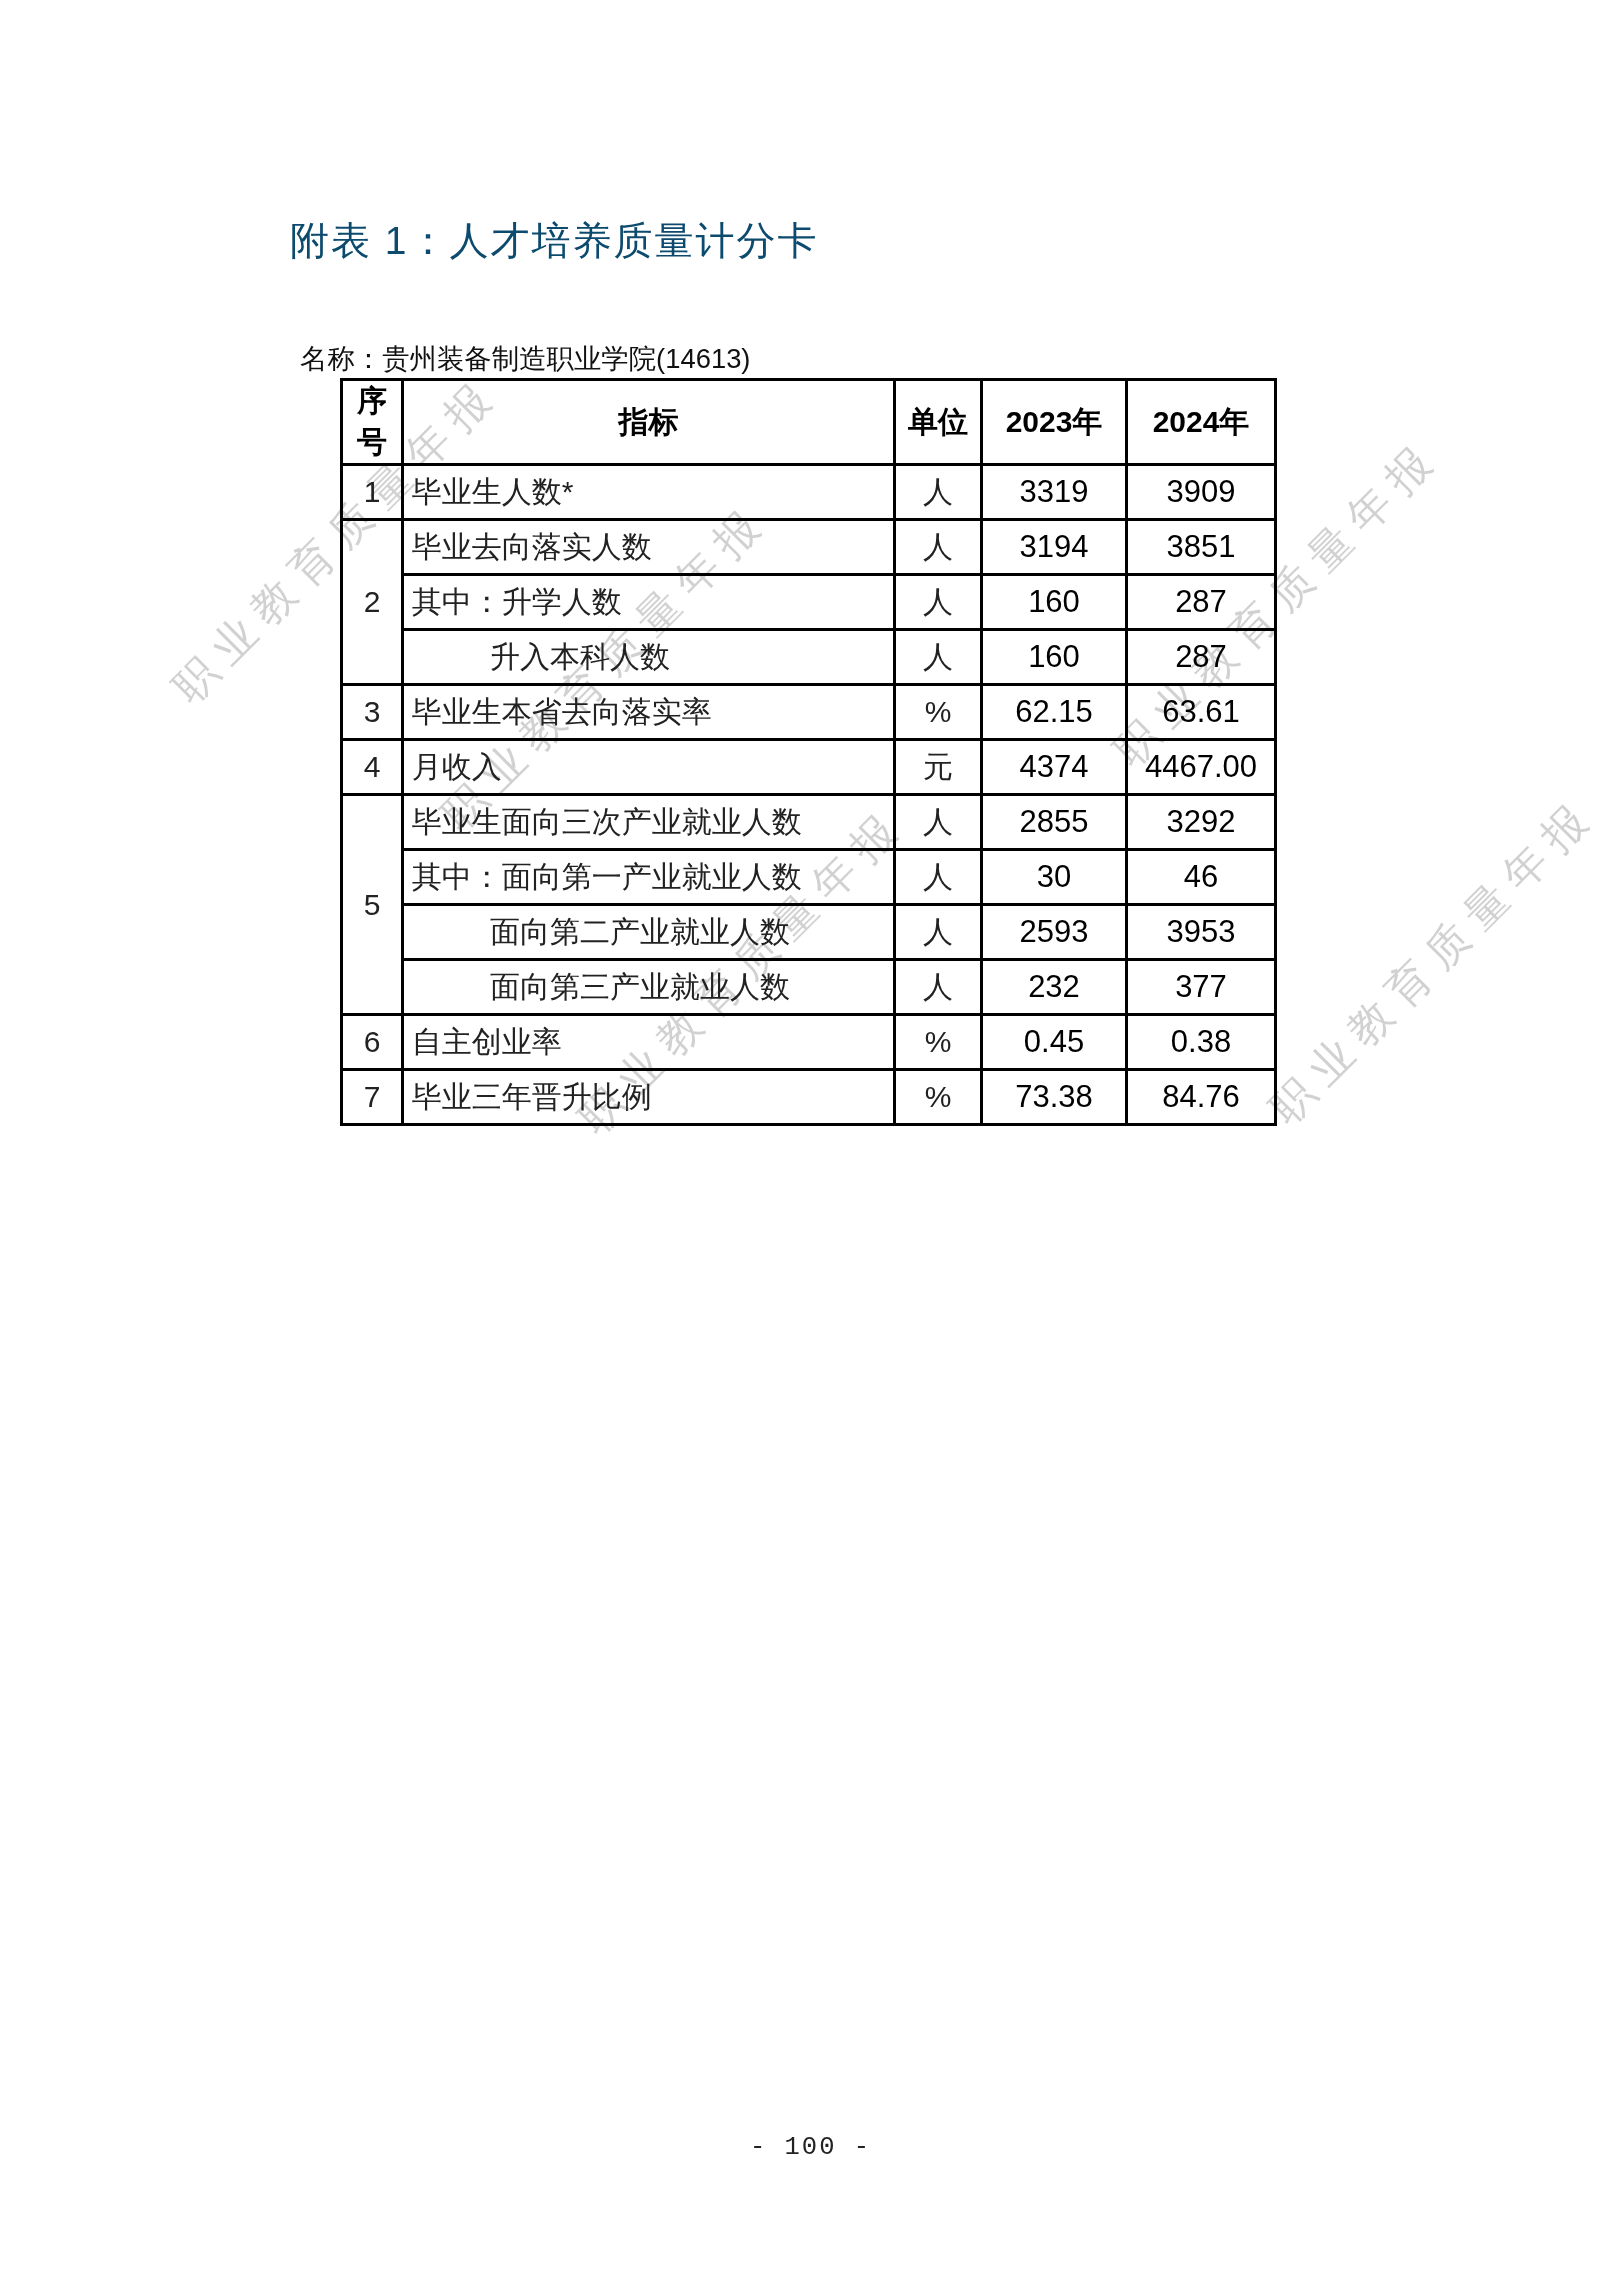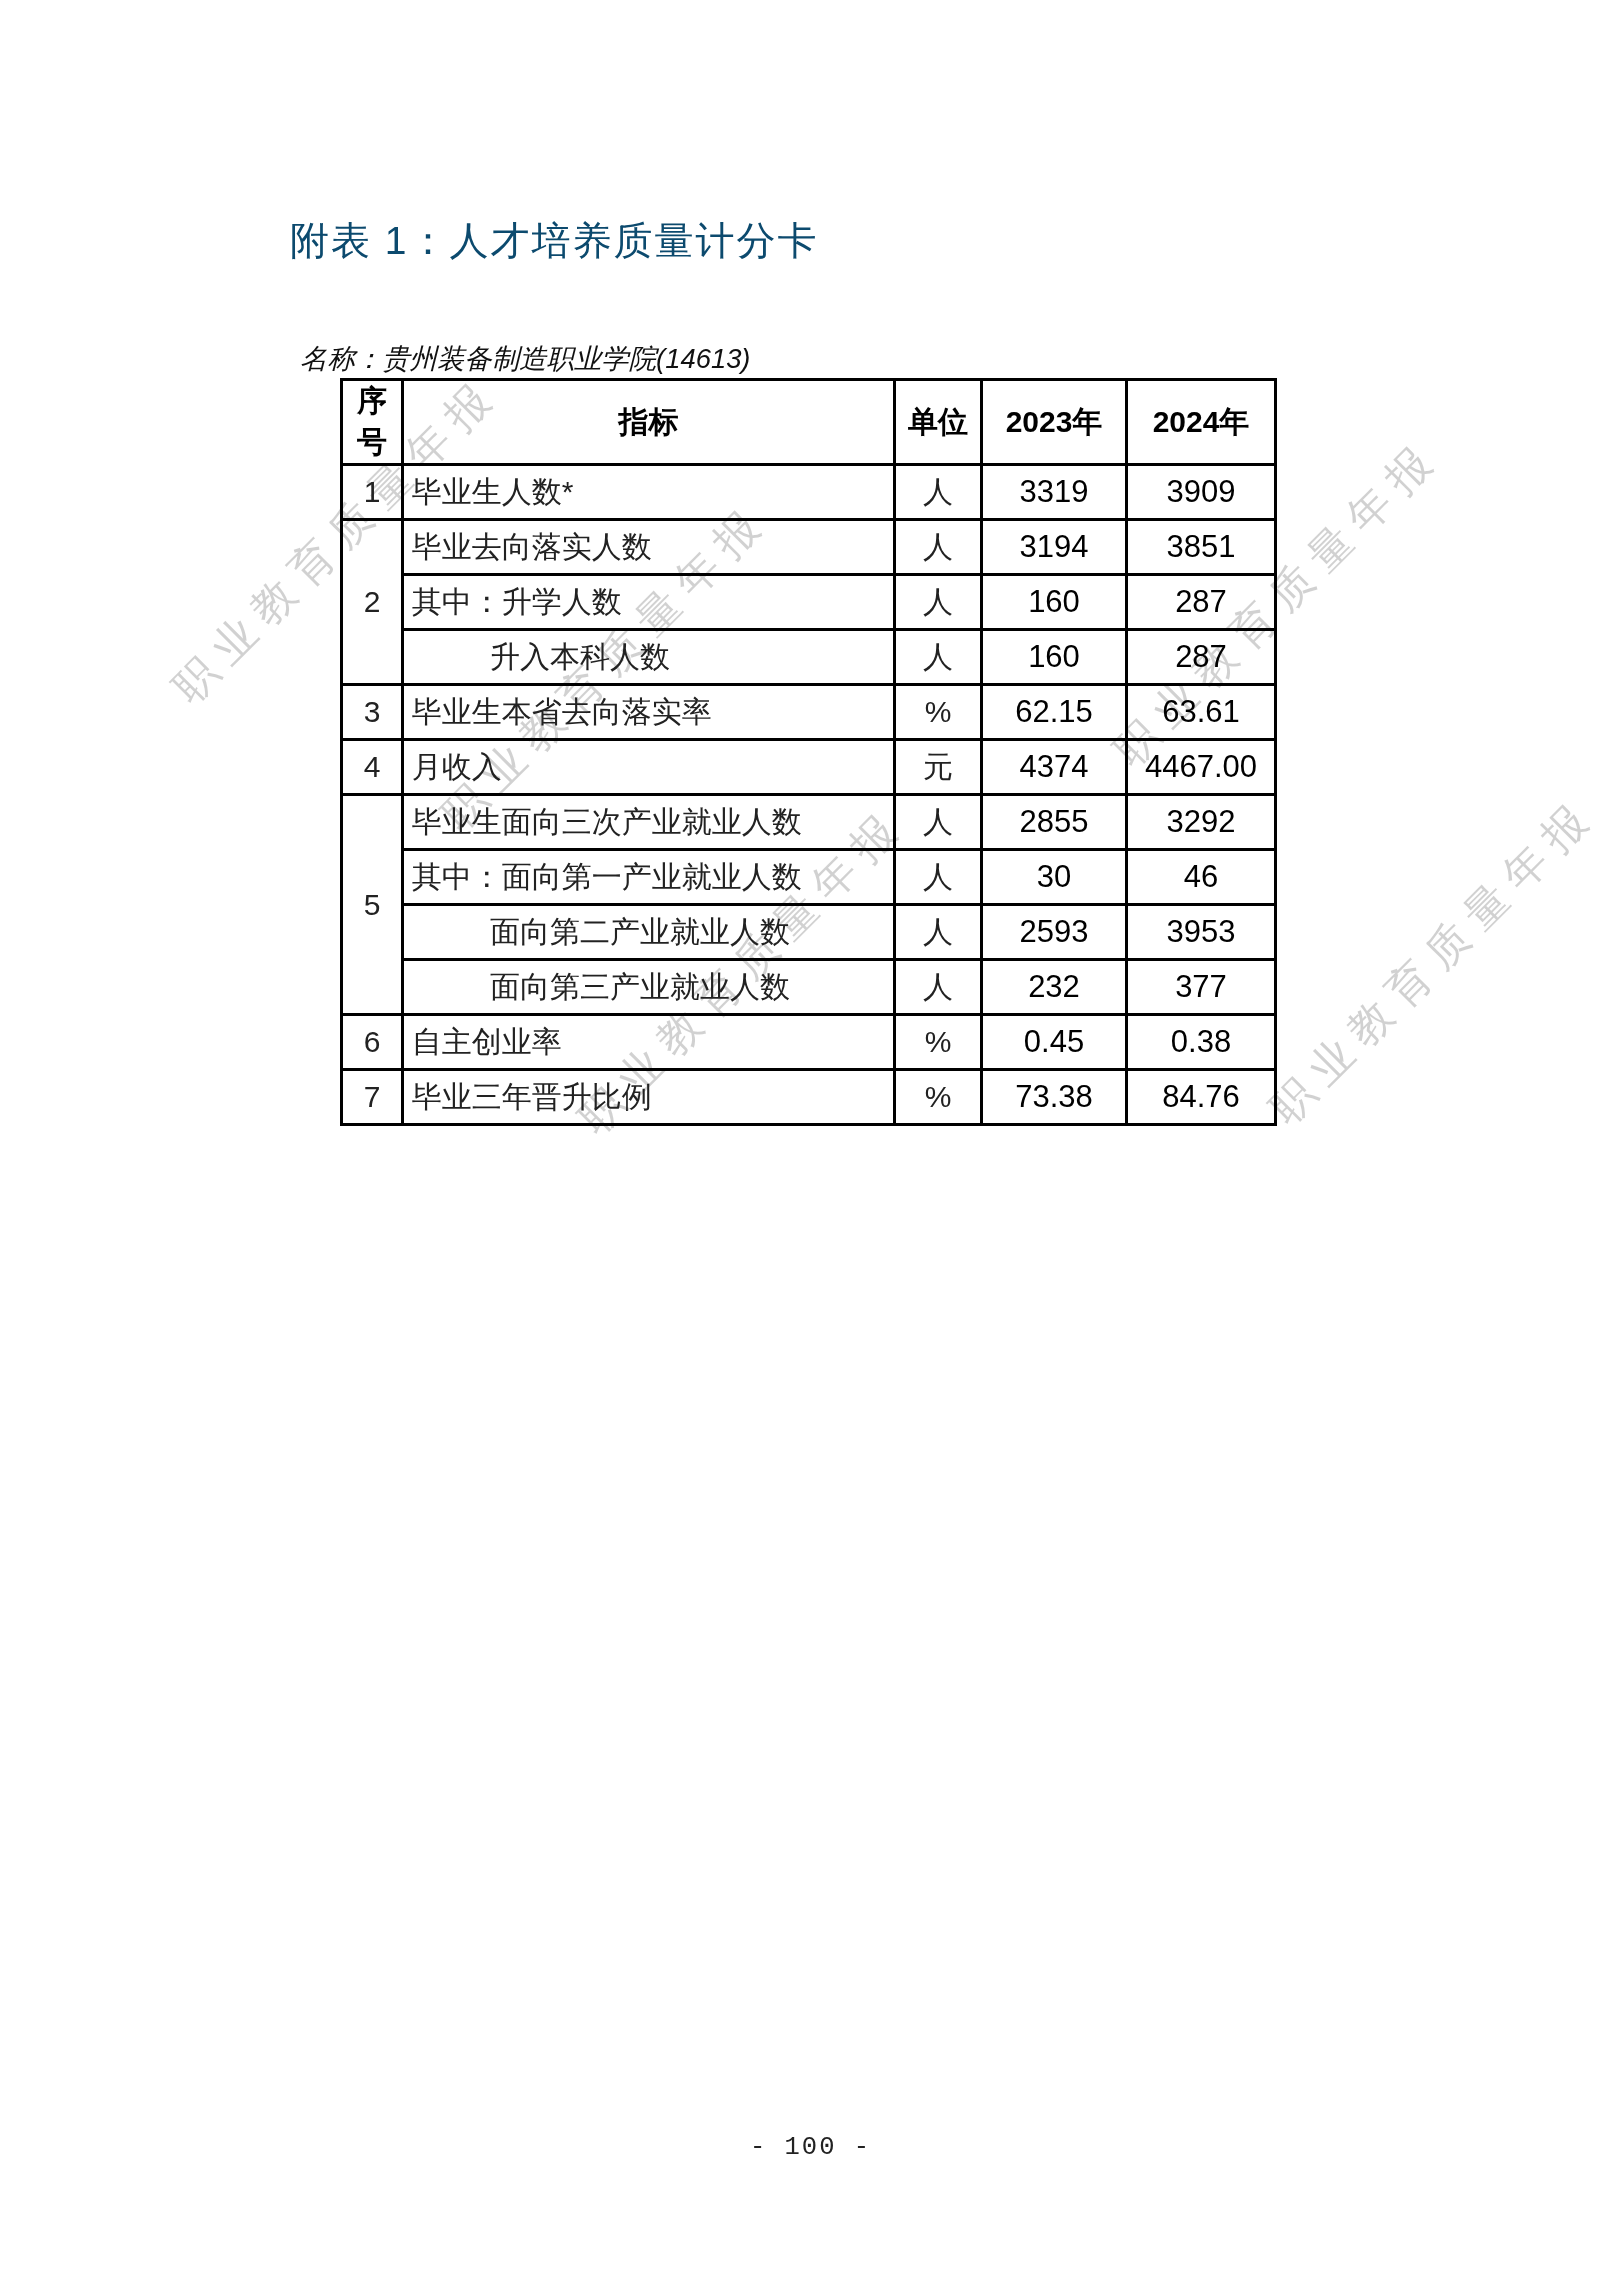--- a/index.html
+++ b/index.html
@@ -46,21 +46,20 @@
   }
 
   
   .table-caption {
     position: absolute;
     left: 300px;
     top: 341px;
     font-size: 27.4px;
     color: #111111;
     white-space: nowrap;
-    font-style: italic;
   }
 
   
   table.scorecard {
     position: absolute;
     left: 340px;
     top: 378px;
     width: 934px;
     border-collapse: collapse;
     table-layout: fixed;

